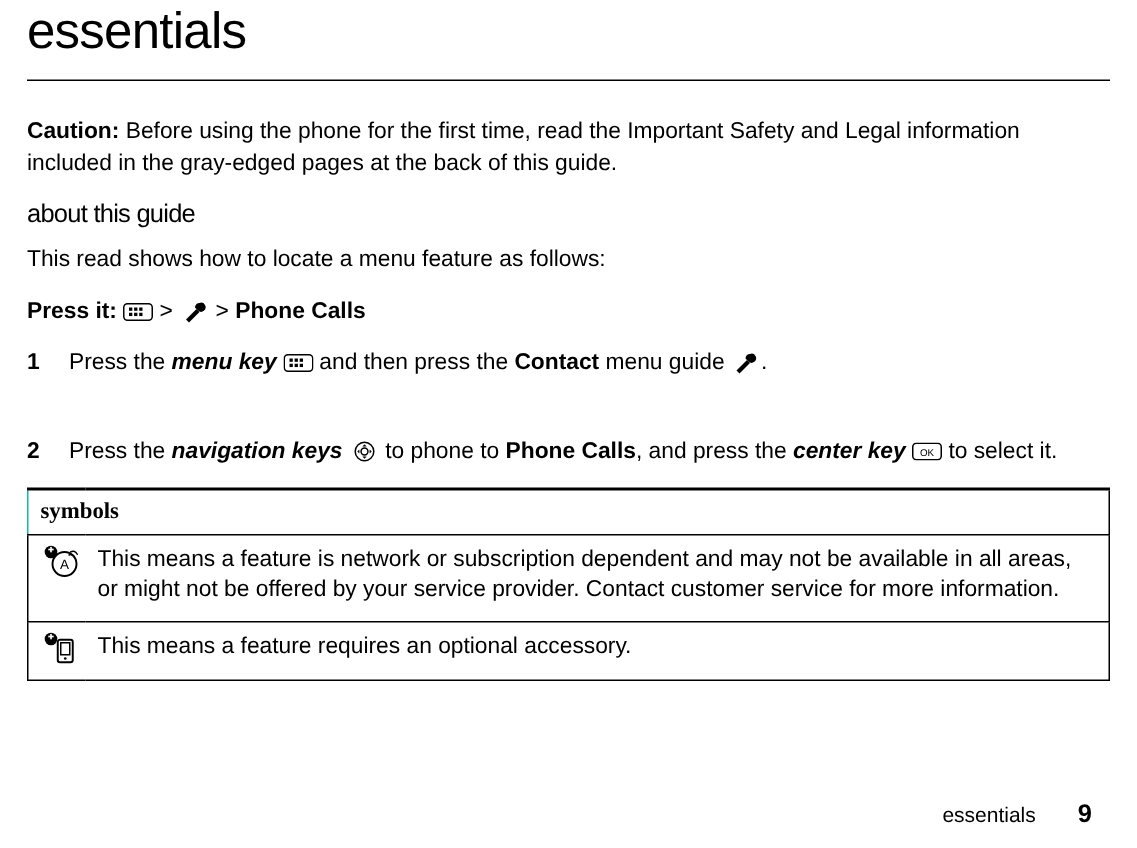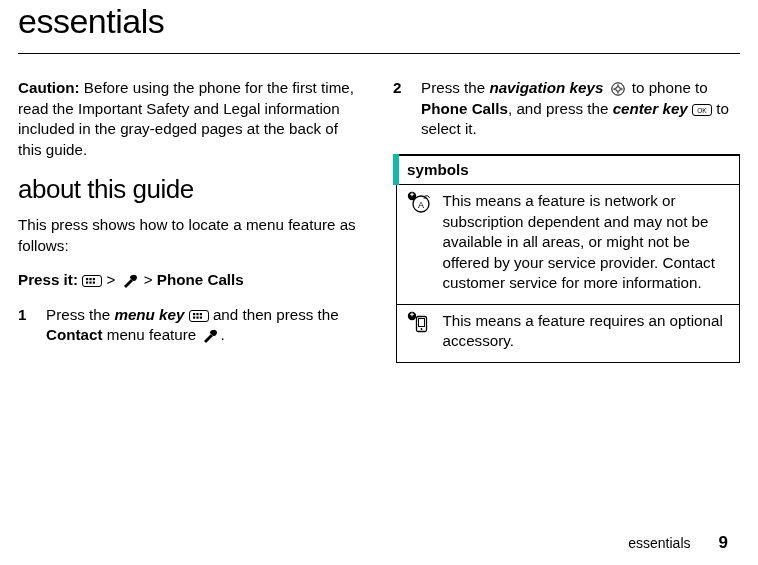--- a/index.html
+++ b/index.html
@@ -16,29 +16,30 @@
       font-size: 34px;
       font-weight: normal;
       letter-spacing: -0.5px;
       padding: 2px 0 12px 0;
       border-bottom: 1px solid #000;
       margin-bottom: 24px;
     }
     .columns {
       display: flex;
       gap: 28px;
+      flex-direction: column;
     }
     .col {
       flex: 1;
       min-width: 0;
     }
     p, .flow { font-size: 15.2px; line-height: 1.35; }
     .block { margin-bottom: 14px; }
     .section-head {
-      font-size: 26px;
+      font-size: 17px;
       font-weight: normal;
       letter-spacing: -0.5px;
       margin: 6px 0 10px 0;
     }
     .bold { font-weight: bold; }
     .condensed { font-family: "Arial Narrow", Arial, sans-serif; font-stretch: condensed; font-weight: bold; }
     .italic { font-style: italic; font-weight: bold; }
 
     .icon {
       display: inline-flex;
@@ -68,21 +69,21 @@
       font-weight: bold;
       padding: 4px 8px;
       border-top: 2px solid #000;
       border-bottom: 1px solid #000;
     }
     table.symbols td {
       vertical-align: top;
       padding: 6px 8px 10px 8px;
       border-bottom: 1px solid #000;
     }
-    table.symbols tr:first-child th { border-left: 6px solid #14b8a6; border-right: 1px solid #000; }
+    table.symbols tr:first-child th { border-left: 1px solid #14b8a6; border-right: 1px solid #000; font-family: Liberation Serif, serif; }
     table.symbols td:first-child { padding-left: 10px; padding-right: 4px; width: 38px; border-left: 1px solid #000; }
     table.symbols td:last-child { border-right: 1px solid #000; }
 
     .footer {
       position: absolute;
       bottom: 12px;
       right: 30px;
       font-size: 14px;
       display: flex;
       align-items: baseline;
@@ -97,21 +98,21 @@
 
 <div class="columns">
 
   <div class="col">
     <p class="block">
       <span class="bold">Caution:</span><span> Before using the phone for the first time, read the Important Safety and Legal information included in the gray-edged pages at the back of this guide.</span>
     </p>
 
     <h2 class="section-head">about this guide</h2>
 
-    <p class="block">This press shows how to locate a menu feature as follows:</p>
+    <p class="block">This read shows how to locate a menu feature as follows:</p>
 
     <p class="block">
       <span class="bold">Press it:</span>
       <span class="icon">
         <svg width="20" height="12" viewBox="0 0 20 12">
             <rect x="0.5" y="0.5" width="19" height="11" rx="2.5" fill="none" stroke="#000"></rect>
             <rect x="4" y="3" width="2.2" height="2.2" fill="#000"></rect>
             <rect x="7.4" y="3" width="2.2" height="2.2" fill="#000"></rect>
             <rect x="10.8" y="3" width="2.2" height="2.2" fill="#000"></rect>
             <rect x="4" y="6.5" width="2.2" height="2.2" fill="#000"></rect>
@@ -139,21 +140,21 @@
           <span class="icon">
             <svg width="20" height="12" viewBox="0 0 20 12">
                 <rect x="0.5" y="0.5" width="19" height="11" rx="2.5" fill="none" stroke="#000"></rect>
                 <rect x="4" y="3" width="2.2" height="2.2" fill="#000"></rect>
                 <rect x="7.4" y="3" width="2.2" height="2.2" fill="#000"></rect>
                 <rect x="10.8" y="3" width="2.2" height="2.2" fill="#000"></rect>
                 <rect x="4" y="6.5" width="2.2" height="2.2" fill="#000"></rect>
                 <rect x="7.4" y="6.5" width="2.2" height="2.2" fill="#000"></rect>
                 <rect x="10.8" y="6.5" width="2.2" height="2.2" fill="#000"></rect>
               </svg>
-          </span><span> and then press the </span><span class="condensed">Contact</span><span> menu feature </span><span class="icon">
+          </span><span> and then press the </span><span class="condensed">Contact</span><span> menu guide </span><span class="icon">
             <svg width="18" height="16" viewBox="0 0 18 16">
                 <path d="M3 13 L10 6 L12 8 L5 15 Z" fill="#000"></path>
                 <path d="M12 2 a3 3 0 1 1 -1 5 l-2 -2 a3 3 0 0 1 3 -3 Z" fill="#000"></path>
               </svg>
           </span><span>.</span>
         </span>
       </li>
     </ol>
   </div>
 

